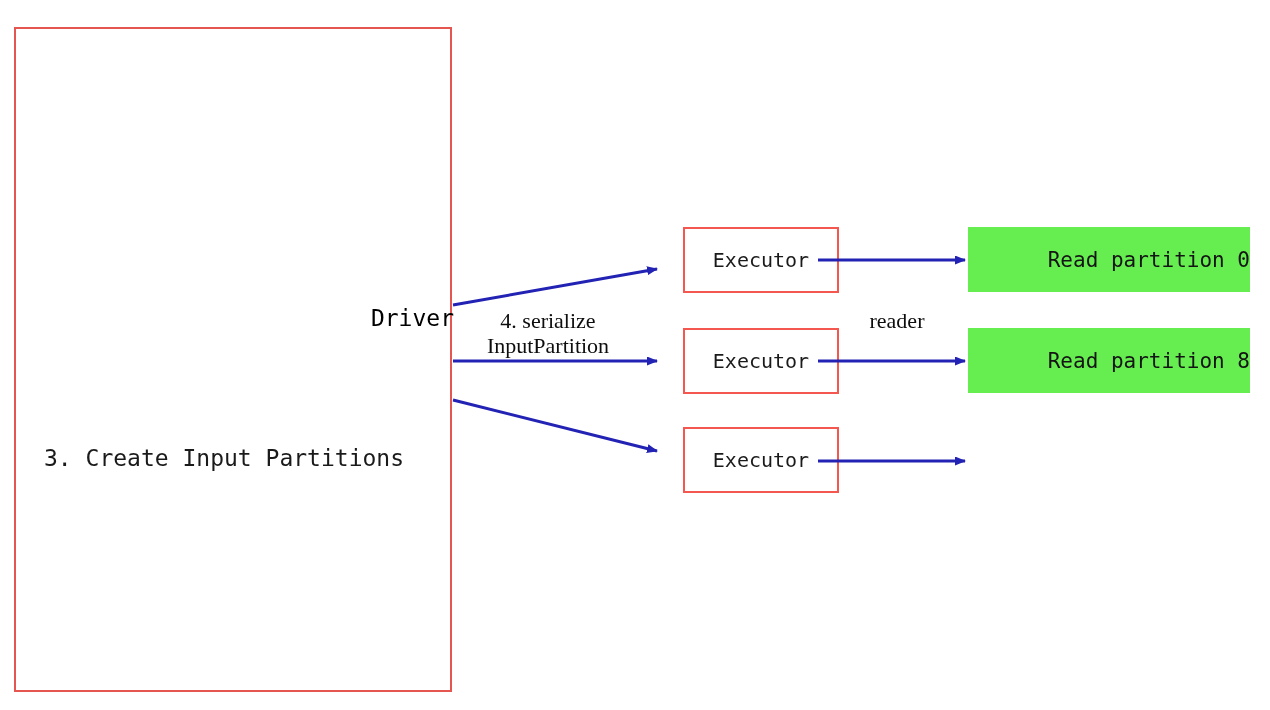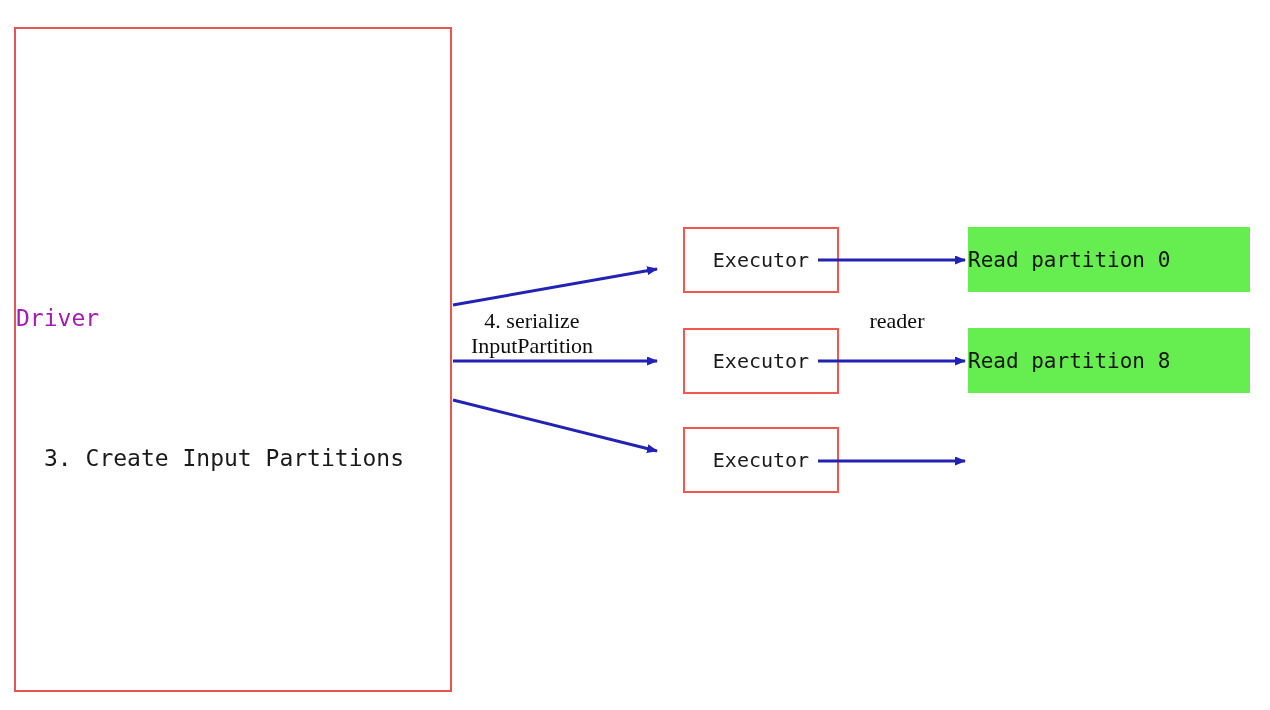--- a/index.html
+++ b/index.html
@@ -27,24 +27,24 @@
     width: 438px;
     height: 665px;
     border: 2px solid #e4564f;
     background: #ffffff;
   }
   .driver-title {
     position: absolute;
     left: 0;
     top: 276px;
     width: 438px;
-    text-align: left;
+    text-align: right;
     font-family: "DejaVu Sans Mono", "Liberation Mono", monospace;
     font-size: 23px;
-    color: #a21caf;
+    color: #000000;
     letter-spacing: 0px;
   }
   .driver-list {
     position: absolute;
     left: 28px;
     top: 364px;
     font-family: "DejaVu Sans Mono", "Liberation Mono", monospace;
     font-size: 23px;
     line-height: 26px;
     color: #1a1a1a;
@@ -67,39 +67,39 @@
     color: #1a1a1a;
     margin-left: 23px;
   }
   .partition-box {
     left: 968px;
     width: 282px;
     height: 65px;
     background: #66ee50;
     display: flex;
     align-items: center;
-    justify-content: flex-start;
+    justify-content: flex-end;
     font-family: "DejaVu Sans Mono", "Liberation Mono", monospace;
     font-size: 21px;
     color: #141414;
   }
   .row-1 { top: 227px; }
   .row-2 { top: 328px; }
   .row-3 { top: 427px; }
 
   .arrow-label {
     position: absolute;
     text-align: center;
     font-family: "Liberation Serif", serif;
     font-size: 22px;
     line-height: 25px;
     color: #0d0d0d;
   }
   .label-serialize {
-    left: 442px;
+    left: 458px;
     top: 308px;
     width: 180px;
   }
   .label-reader {
     left: 822px;
     top: 308px;
     width: 150px;
   }
   svg.edges {
     position: absolute;

